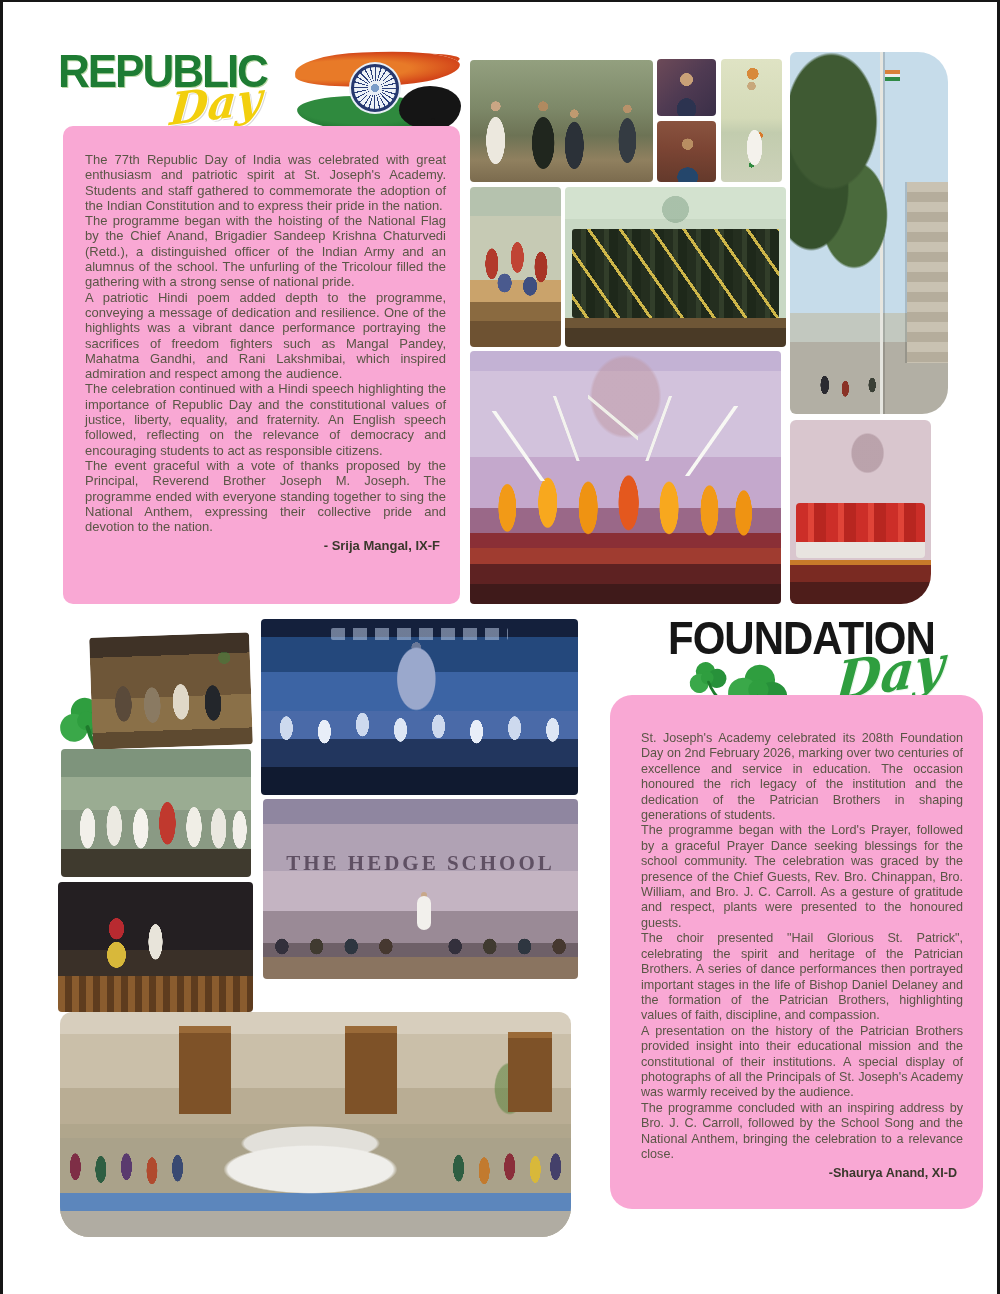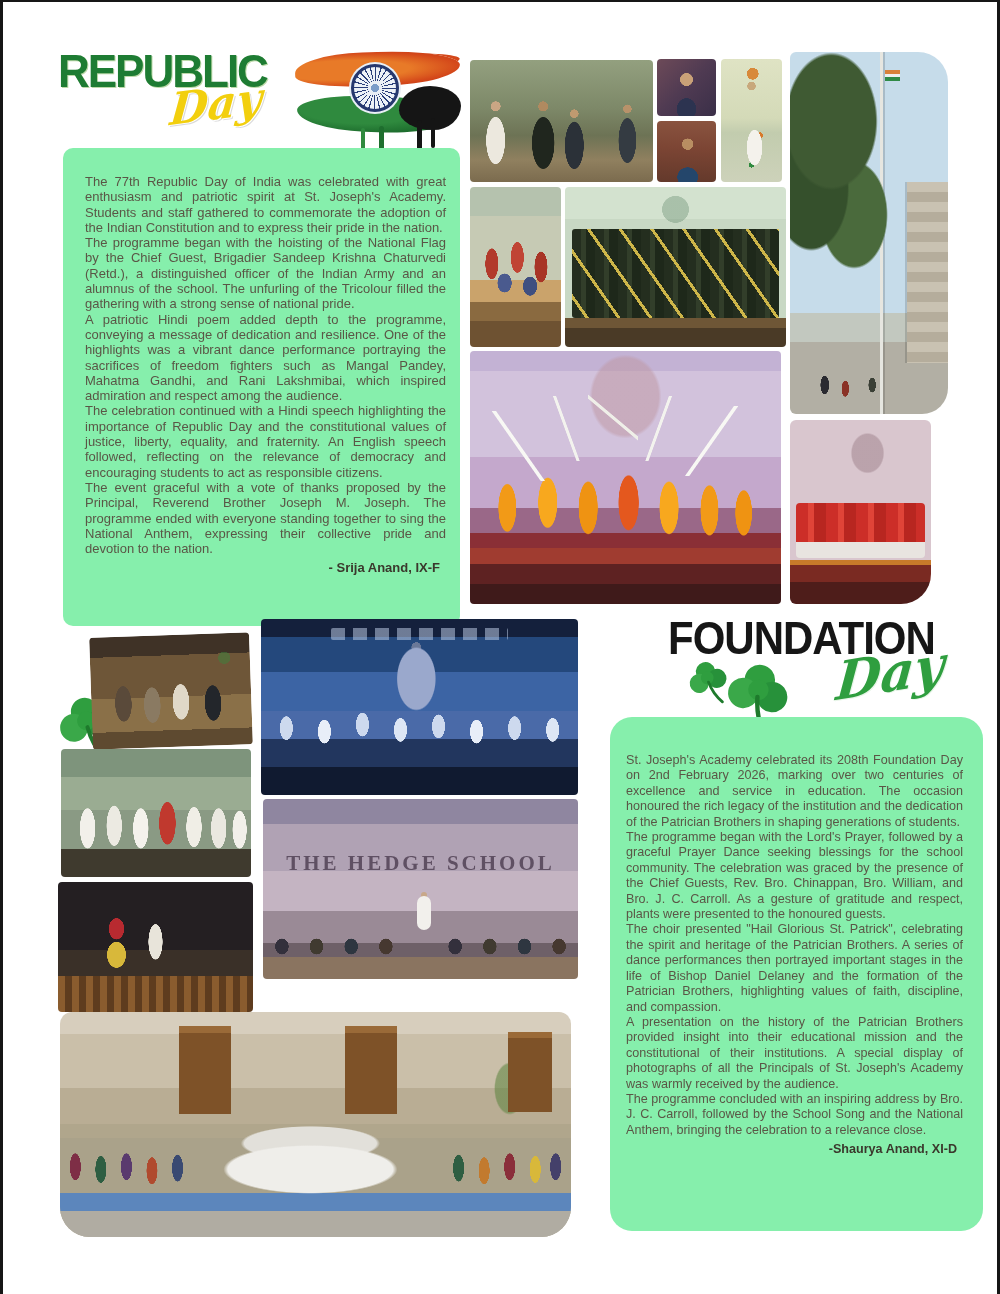--- a/index.html
+++ b/index.html
@@ -29,24 +29,24 @@
   .drip{position:absolute;width:5px;border-radius:3px;background:#151515;}
   .drip.d1{left:126px;top:82px;height:46px;}
   .drip.d2{left:140px;top:80px;height:30px;width:4px;}
   .drip.d3{left:88px;top:88px;height:40px;width:5px;background:#1e6e2e;}
   .drip.d4{left:70px;top:90px;height:26px;width:4px;background:#2f8a3e;}
   .chakra{position:absolute;left:60px;top:26px;width:42px;height:42px;border-radius:50%;
      background:radial-gradient(circle at 50% 50%,#7a9cc8 0 4px,#e8eef5 4px 7px,rgba(0,0,0,0) 7px),
         repeating-conic-gradient(#2a3f7a 0deg 4deg,rgba(0,0,0,0) 4deg 15deg);
      background-color:#edf2f7;border:3px solid #26386e;box-shadow:0 0 0 2px #e9eff5;}
   
-  .textbox{position:absolute;background:#86efac;border-radius:10px;box-sizing:border-box;overflow:hidden;
-     color:#5a5646;text-align:justify;margin-top:22px;}
+  .textbox{position:absolute;background:#f9a8d4;border-radius:10px;box-sizing:border-box;overflow:hidden;
+     color:#5a5646;text-align:justify;}
   .rd-box{left:60px;top:124px;width:397px;height:478px;padding:26px 14px 0 22px;font-size:13px;line-height:15.3px;}
-  .fd-box{left:607px;top:693px;width:373px;height:514px;padding:36px 20px 0 16px;font-size:12.6px;line-height:15.4px;border-radius:22px;}
+  .fd-box{left:607px;top:693px;width:373px;height:514px;padding:36px 20px 0 31px;font-size:12.6px;line-height:15.4px;border-radius:22px;}
   .textbox p{margin:0;}
   .byline{font-weight:bold;text-align:right;color:#3a382c;margin-top:4px;padding-right:6px;}
   
   .ph{position:absolute;border-radius:4px;overflow:hidden;}
   .ph::before,.ph::after{content:'';position:absolute;}
   .ph-welcome{left:467px;top:58px;width:183px;height:122px;background:
      radial-gradient(ellipse 16px 40px at 14% 66%,#ece8de 58%,rgba(0,0,0,0) 60%),
      radial-gradient(circle 7px at 14% 38%,#caa684 70%,rgba(0,0,0,0) 72%),
      radial-gradient(ellipse 19px 44px at 40% 68%,#20261e 58%,rgba(0,0,0,0) 60%),
      radial-gradient(circle 7px at 40% 38%,#b08a60 70%,rgba(0,0,0,0) 72%),
@@ -242,25 +242,25 @@
       <div class="blob-black"></div>
       <div class="drip d1"></div>
       <div class="drip d2"></div>
       <div class="drip d3"></div>
       <div class="drip d4"></div>
       <div class="chakra"></div>
     </div>
 
     <article class="textbox rd-box">
       <p>The 77th Republic Day of India was celebrated with great enthusiasm and patriotic spirit at St. Joseph's Academy. Students and staff gathered to commemorate the adoption of the Indian Constitution and to express their pride in the nation.</p>
-      <p>The programme began with the hoisting of the National Flag by the Chief Guest, Brigadier Sandeep Krishna Chaturvedi (Retd.), a distinguished officer of the Indian Army and an alumnus of the school. The unfurling of the Tricolour filled the gathering with a strong sense of national pride.</p>
+      <p>The programme began with the hoisting of the National Flag by the Chief Anand, Brigadier Sandeep Krishna Chaturvedi (Retd.), a distinguished officer of the Indian Army and an alumnus of the school. The unfurling of the Tricolour filled the gathering with a strong sense of national pride.</p>
       <p>A patriotic Hindi poem added depth to the programme, conveying a message of dedication and resilience. One of the highlights was a vibrant dance performance portraying the sacrifices of freedom fighters such as Mangal Pandey, Mahatma Gandhi, and Rani Lakshmibai, which inspired admiration and respect among the audience.</p>
       <p>The celebration continued with a Hindi speech highlighting the importance of Republic Day and the constitutional values of justice, liberty, equality, and fraternity. An English speech followed, reflecting on the relevance of democracy and encouraging students to act as responsible citizens.</p>
       <p>The event graceful with a vote of thanks proposed by the Principal, Reverend Brother Joseph M. Joseph. The programme ended with everyone standing together to sing the National Anthem, expressing their collective pride and devotion to the nation.</p>
-      <div class="byline">- Srija Anand, IX-F</div>
+      <div class="byline">- Srija Mangal, IX-F</div>
     </article>
 
     <div class="ph ph-welcome"></div>
     <div class="ph ph-portrait"></div>
     <div class="ph ph-mic"></div>
     <div class="ph ph-painting"></div>
     <div class="ph ph-flagpole">
       <div class="flag-chip"></div>
     </div>
     <div class="ph ph-folk"></div>

